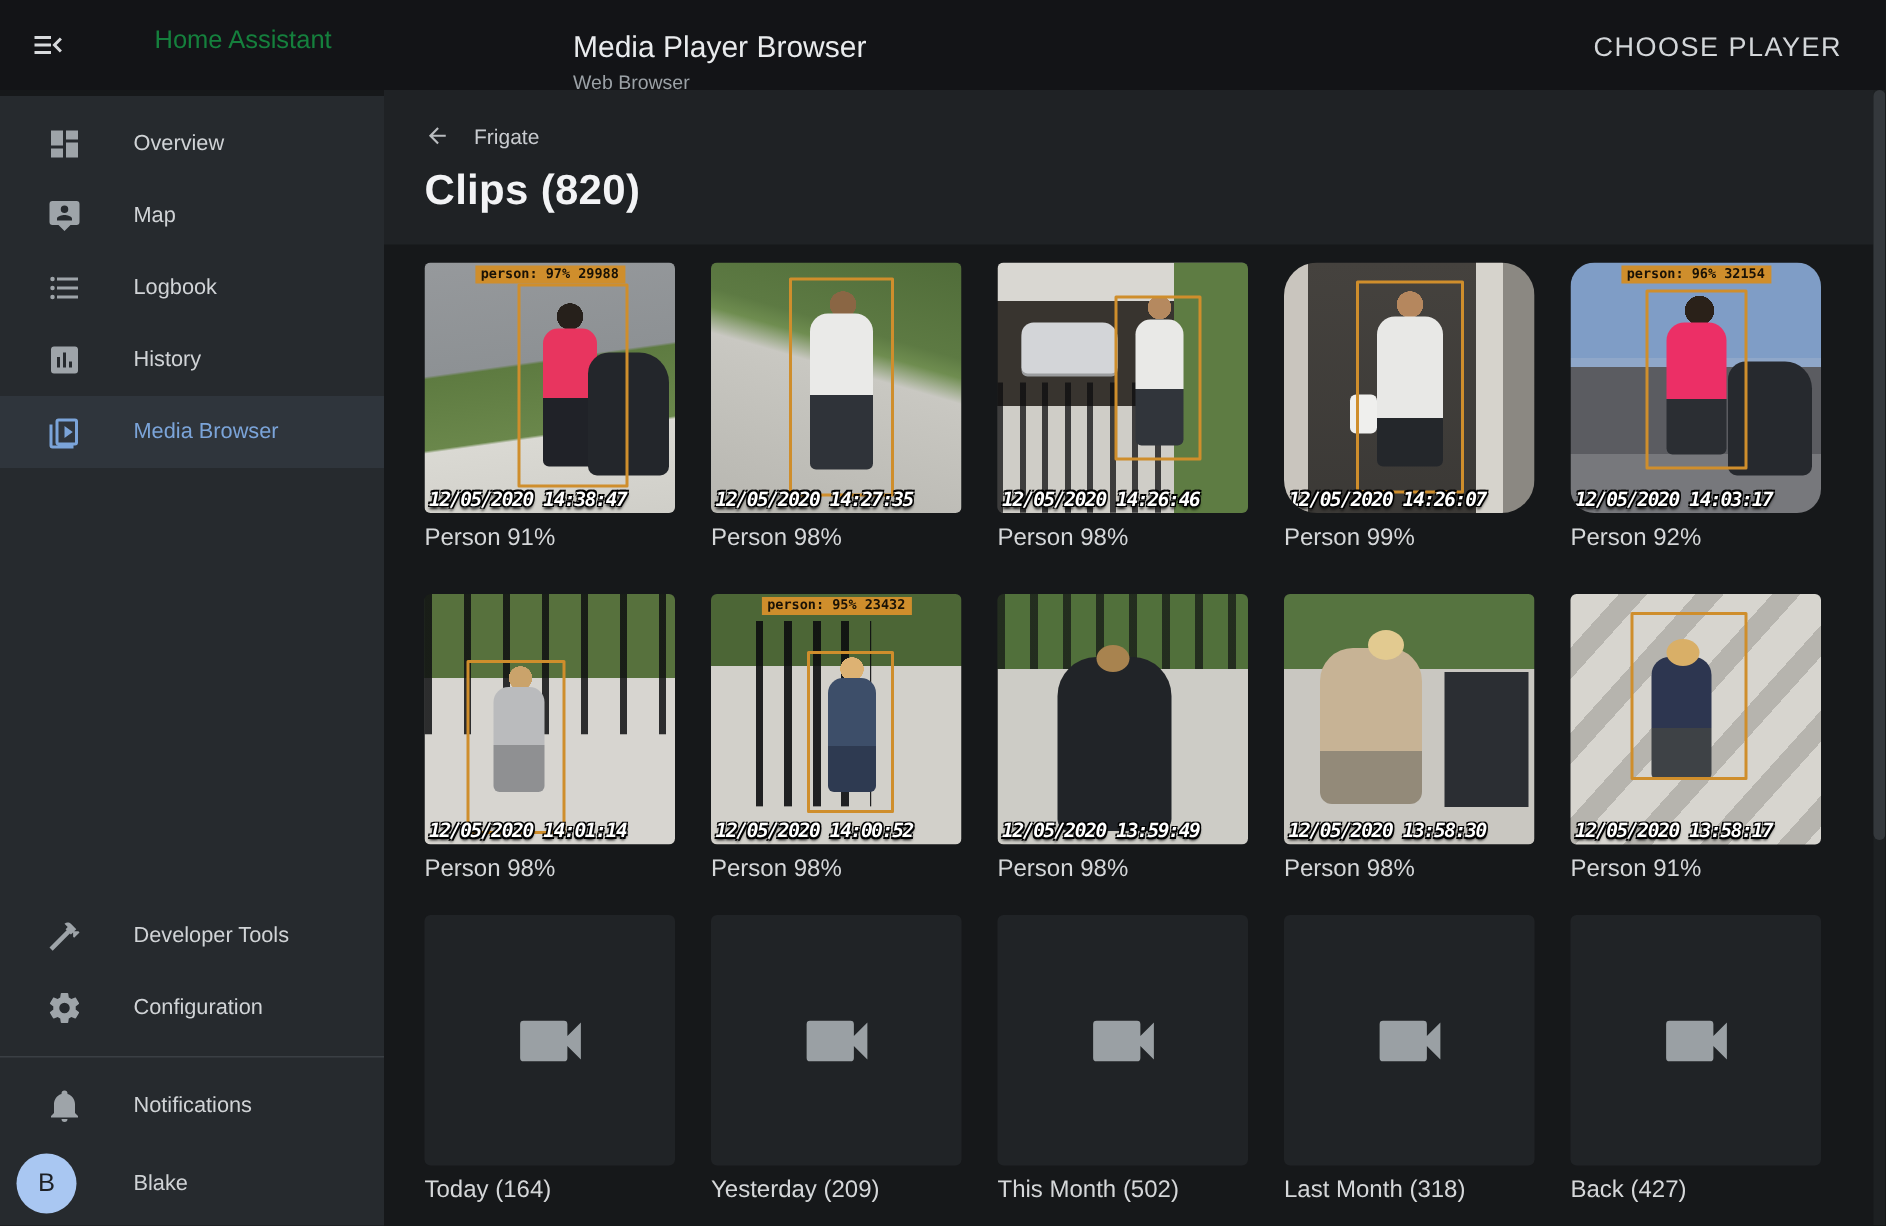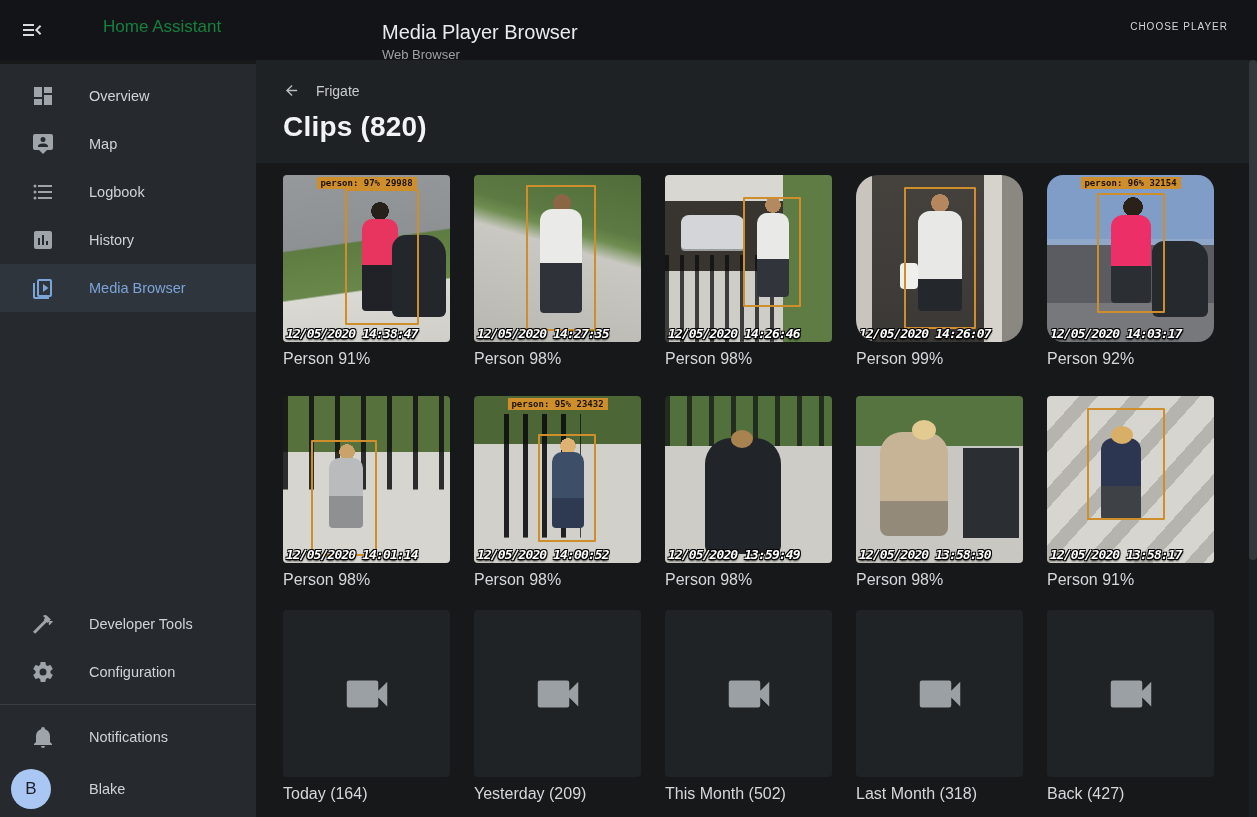--- a/index.html
+++ b/index.html
@@ -17,21 +17,21 @@
     position:absolute; top:0; left:0; width:1257px; height:60px;
     background:#131417; z-index:20; display:flex; align-items:center;
   }
   .menu-toggle { width:24px; height:24px; margin-left:20px; cursor:pointer; fill:#d8dadd; }
   .ha-title { position:absolute; left:103px; top:17px; font-size:17px; font-weight:400; color:#15803d; }
   .mpb-wrap { position:absolute; left:357px; top:21px;margin-left:25px; }
   .mpb-title { font-size:20px; font-weight:400; color:#e9ebed; }
   .mpb-sub { font-size:13px; color:#9ba1a6; margin-top:3px; }
   .choose-player {
     position:absolute; right:23px; top:20px;
-    font-size:10px; font-weight:500; letter-spacing:1px; color:#d3d6d9;
+    font-size:18px; font-weight:500; letter-spacing:1px; color:#d3d6d9;
     background:none; border:none; cursor:pointer;
     font-family:"Liberation Sans", sans-serif;
   }
 
   
   .sidebar {
     position:absolute; top:64px; left:0; width:256px; height:757px;
     background:#262a2e; display:flex; flex-direction:column; z-index:10;
     padding-top:8px;
   }

